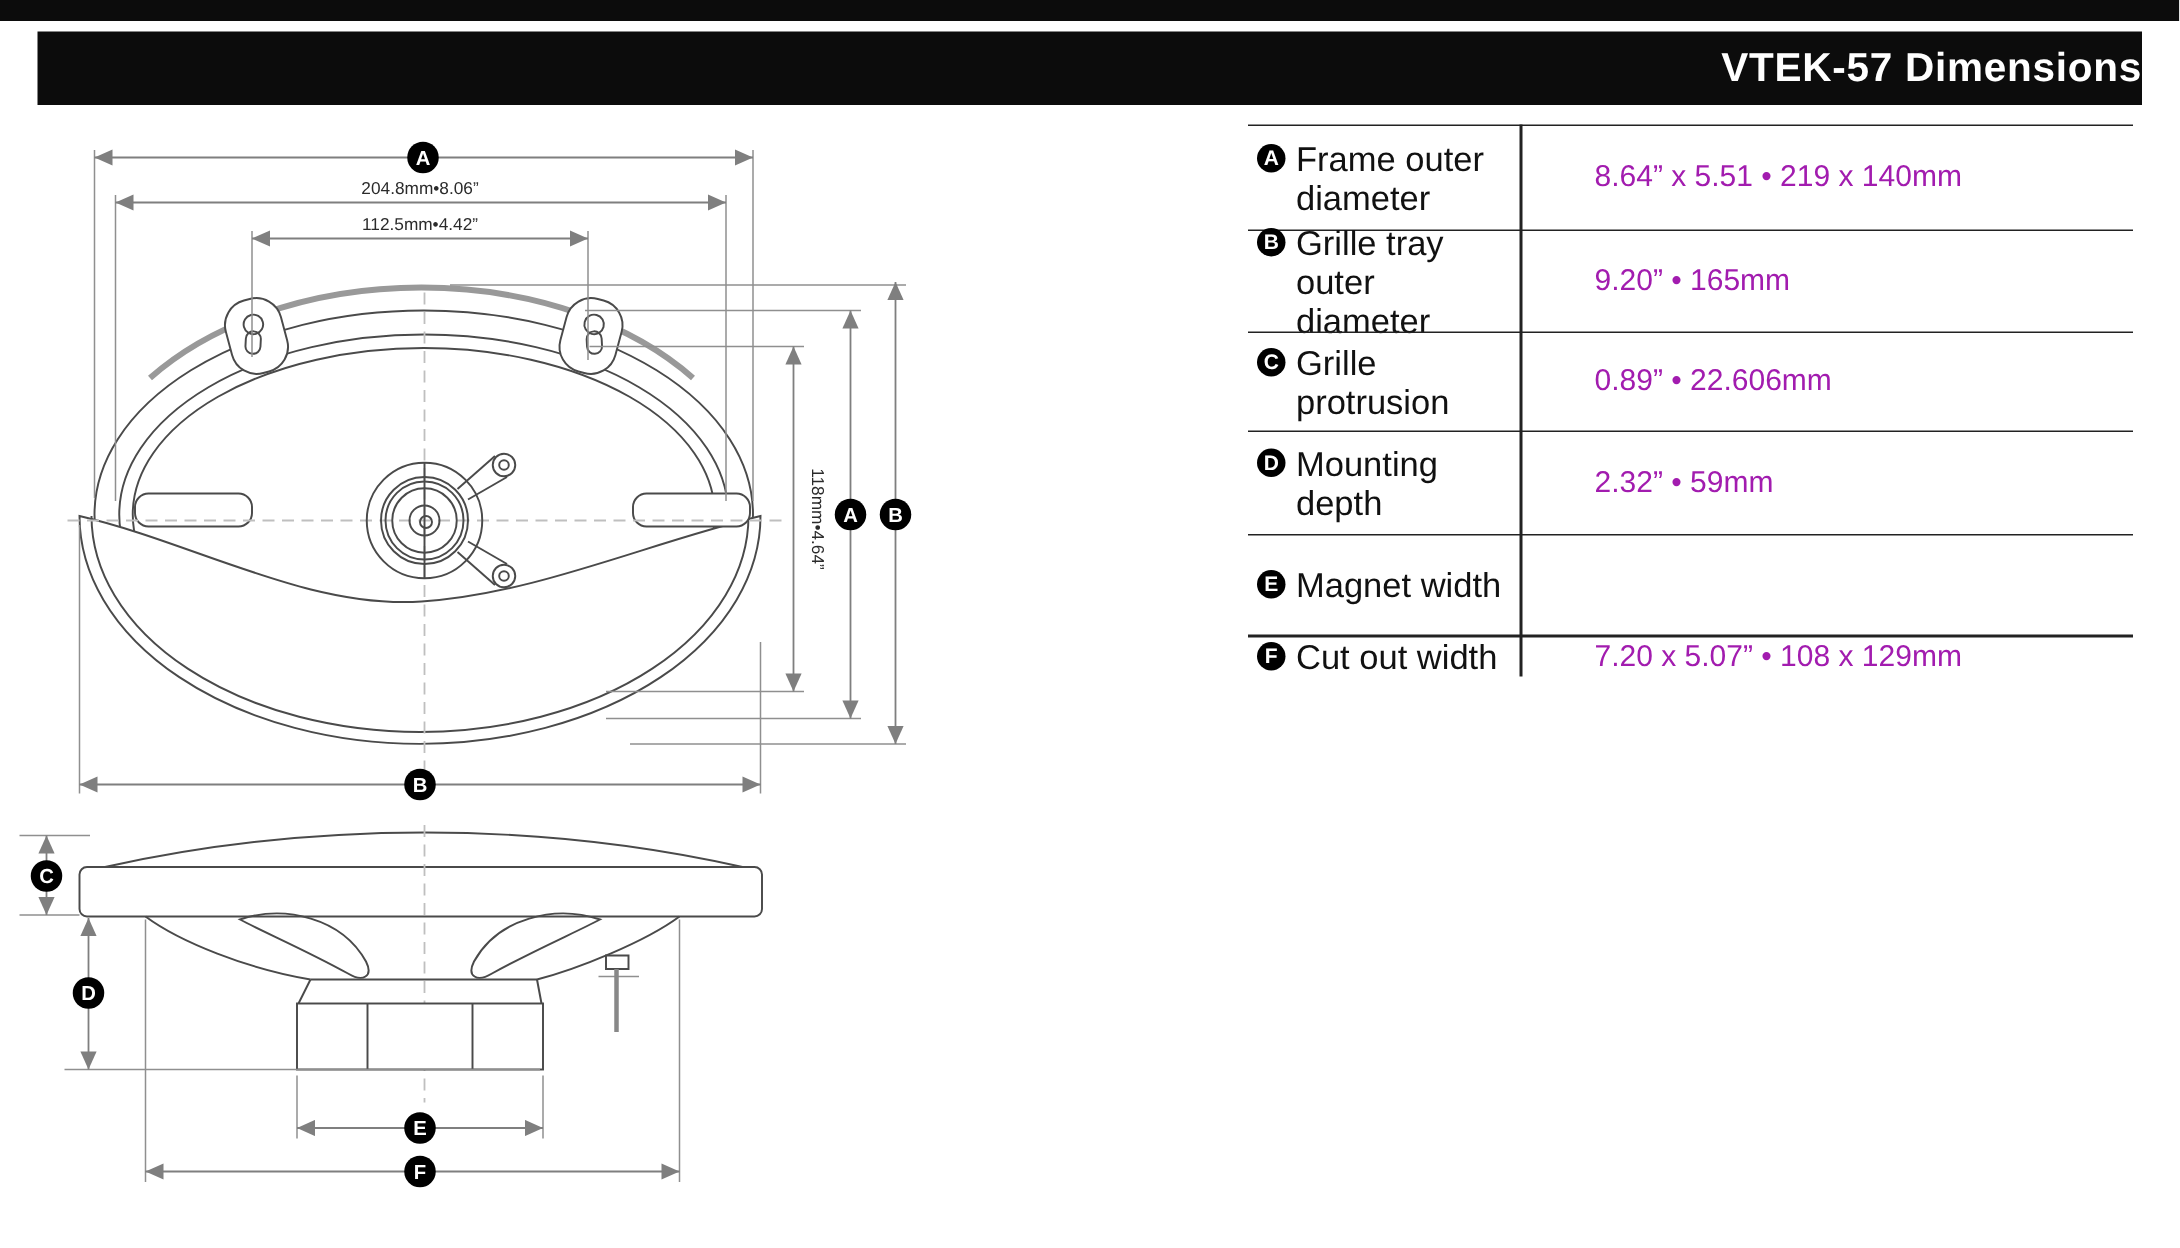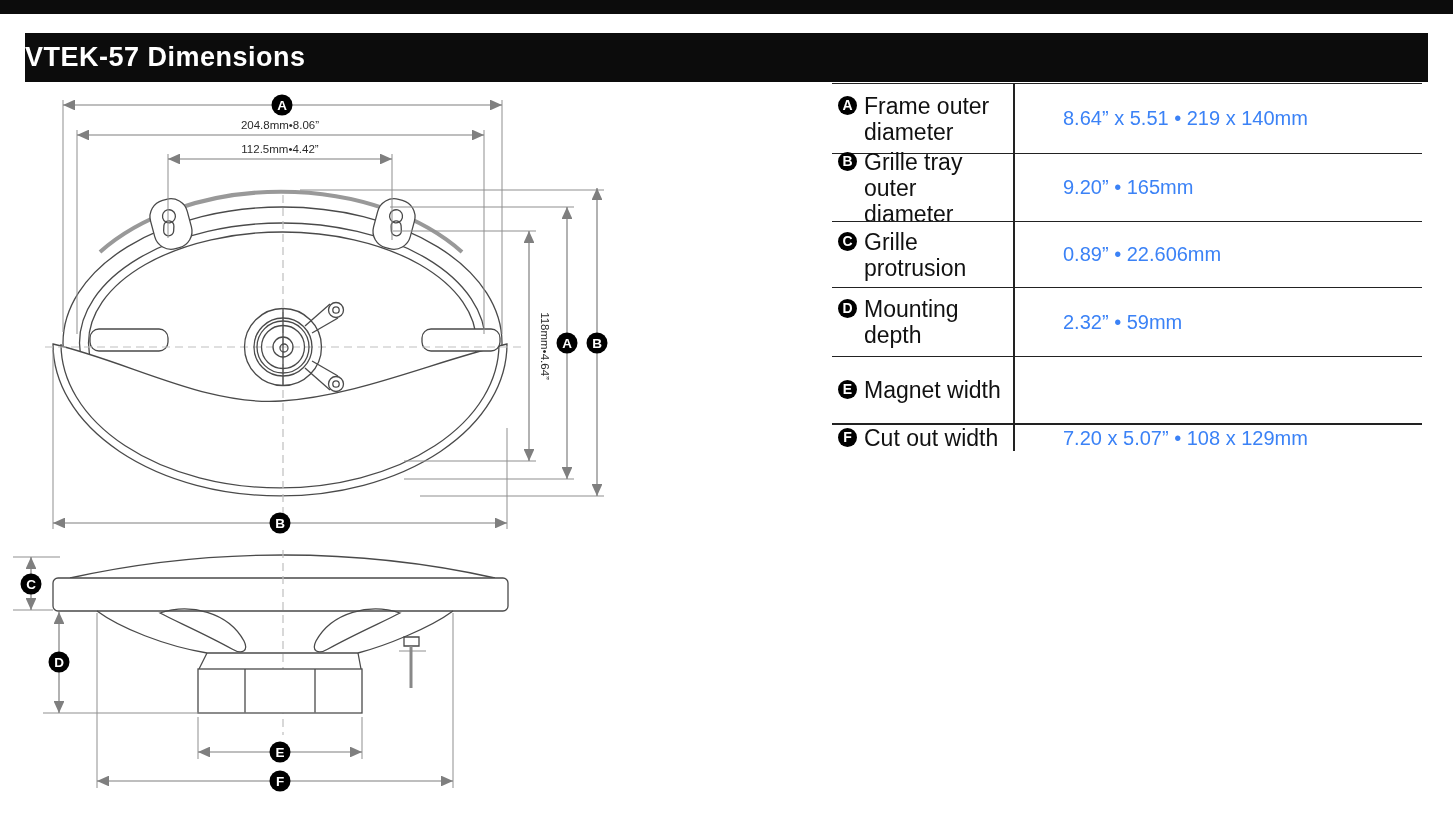--- a/index.html
+++ b/index.html
@@ -1,20 +1,20 @@
 <!DOCTYPE html>
 <html><head>
 <meta charset="utf-8">
 <style>
   html,body{margin:0;padding:0;background:#fff;}
   .page{position:relative;width:1453px;height:832px;background:#fff;overflow:hidden;
         font-family:"Liberation Sans",sans-serif;}
   .top-strip{position:absolute;left:0;top:0;width:100%;height:14px;background:#0c0c0c;}
-  .titlebar{position:absolute;left:25px;right:25px;top:33px;height:49px;background:#0c0c0c;
-            display:flex;align-items:center;justify-content:flex-start;}
+  .titlebar{position:absolute;left:25px;right:25px;top:21px;height:49px;background:#0c0c0c;
+            display:flex;align-items:center;justify-content:flex-end;}
   .titlebar span{color:#fff;font-size:27px;font-weight:bold;letter-spacing:.5px;}
 
   
   .spec-table{position:absolute;left:832px;top:83px;width:590px;}
   .spec-row{position:relative;display:flex;border-top:1.5px solid #222;box-sizing:border-box;}
   .spec-row:nth-child(1){height:71px;}
   .spec-row:nth-child(2){height:70px;}
   .spec-row:nth-child(3){height:68px;}
   .spec-row:nth-child(4){height:66px;}
   .spec-row:nth-child(5){height:69px;}
@@ -22,21 +22,21 @@
   .v-divider{position:absolute;left:181px;top:0;bottom:0;width:1.5px;background:#222;}
   .cell-label{width:181px;box-sizing:border-box;padding:0 6px 0 6px;display:flex;
               align-items:center;}
   .lbl-inner{display:flex;align-items:flex-start;}
   .badge{width:19px;height:19px;border-radius:50%;background:#000;color:#fff;
          font-size:14px;font-weight:bold;display:flex;align-items:center;justify-content:center;
          flex-shrink:0;margin:3px 7px 0 0;line-height:19px;}
   .lbl-text{font-size:23px;line-height:26px;color:#111;}
   .lbl-l2{display:block;}
   .cell-value{flex:1;display:flex;align-items:center;box-sizing:border-box;padding-left:50px;
-              font-size:20px;color:#3b82f6;}
+              font-size:20px;color:#a21caf;}
 
   
   .diagram{position:absolute;left:0;top:0;}
   .ln{stroke:#4a4a4a;fill:none;stroke-width:1.3;}
   .lnthick{stroke:#999;fill:none;stroke-width:4;}
   .wfill{fill:#fff;stroke:#4a4a4a;stroke-width:1.3;}
   .thin{stroke:#8f8f8f;fill:none;stroke-width:1;}
   .dim{stroke:#7f7f7f;fill:none;stroke-width:1.2;}
   .dash{stroke:#bfbfbf;fill:none;stroke-width:1.2;stroke-dasharray:8 5;}
   .meas{fill:#2b2b2b;font:11.5px "Liberation Sans",sans-serif;text-anchor:middle;}

